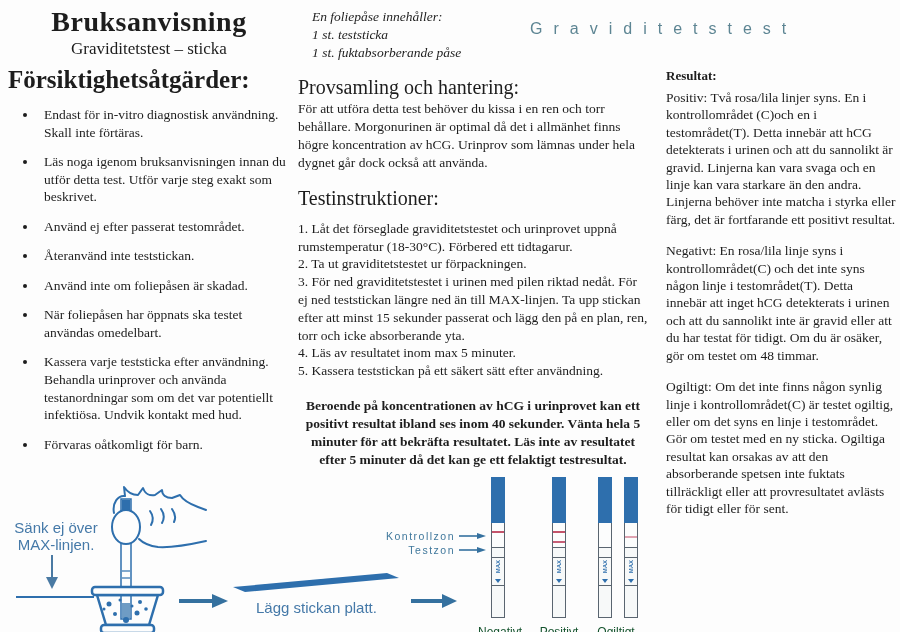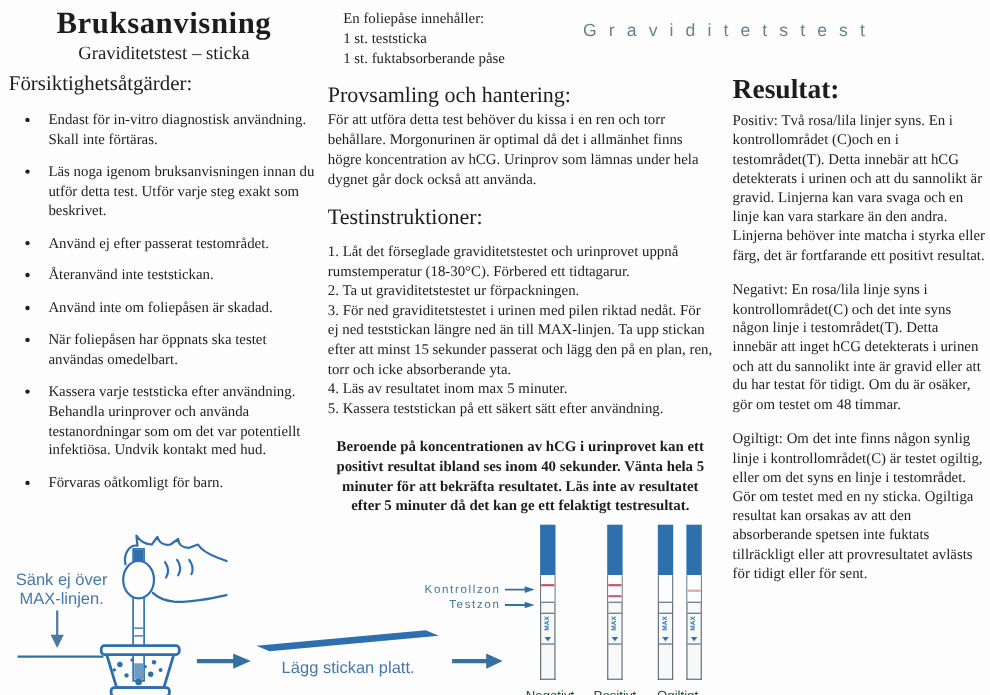--- a/index.html
+++ b/index.html
@@ -5,34 +5,34 @@
   html,body{margin:0;padding:0;background:#fff;}
   .page{
     position:relative;width:900px;height:632px;background:#fdfdfd;
     font-family:"Liberation Serif","DejaVu Serif",serif;color:#1d1d1d;
     overflow:hidden;
   }
   
   .col-left{position:absolute;left:8px;top:6px;width:282px;}
   .doc-title{font-size:28px;font-weight:bold;text-align:center;letter-spacing:0.5px;}
   .doc-subtitle{font-size:17px;text-align:center;margin-top:1px;}
-  .sec-heading{font-size:19px;font-weight:normal;margin-top:7px;}
+  .sec-heading{font-size:25px;font-weight:bold;margin-top:7px;}
   .precautions{margin:3px 0 0 0;padding-left:30px;font-size:13.5px;line-height:1.3;}
   .precautions li{margin-bottom:2px;padding-left:6px;margin-top:12px;}
   
   .col-mid{position:absolute;left:298px;top:8px;width:350px;}
-  .pack-note{font-size:13.5px;line-height:1.32;margin-left:14px;}
+  .pack-note{font-style:italic;font-size:13.5px;line-height:1.32;margin-left:14px;}
   .mid-heading{font-size:20px;margin-top:15px;margin-bottom:1px;}
   .mid-body{font-size:13.5px;line-height:1.32;}
   .steps{margin-top:10px;}
   .step{font-size:13.5px;line-height:1.32;}
   .warn{font-weight:bold;font-size:13.5px;line-height:1.34;margin-top:17px;text-align:center;}
   
   .col-right{position:absolute;left:666px;top:68px;width:230px;}
-  .res-heading{font-size:25px;font-weight:bold;}
+  .res-heading{font-size:13px;font-weight:bold;}
   .col-right p{font-size:13.5px;line-height:1.29;margin:5px 0 14px 0;}
   
   .brand{
     position:absolute;left:530px;top:20px;
     font-family:"Liberation Sans","DejaVu Sans",sans-serif;
     font-size:16px;letter-spacing:11px;color:#5d8593;white-space:nowrap;
   }
   
   .diagram{position:absolute;left:0;top:453px;width:680px;height:202px;}
   .diagram svg{position:absolute;left:0;top:0;}

